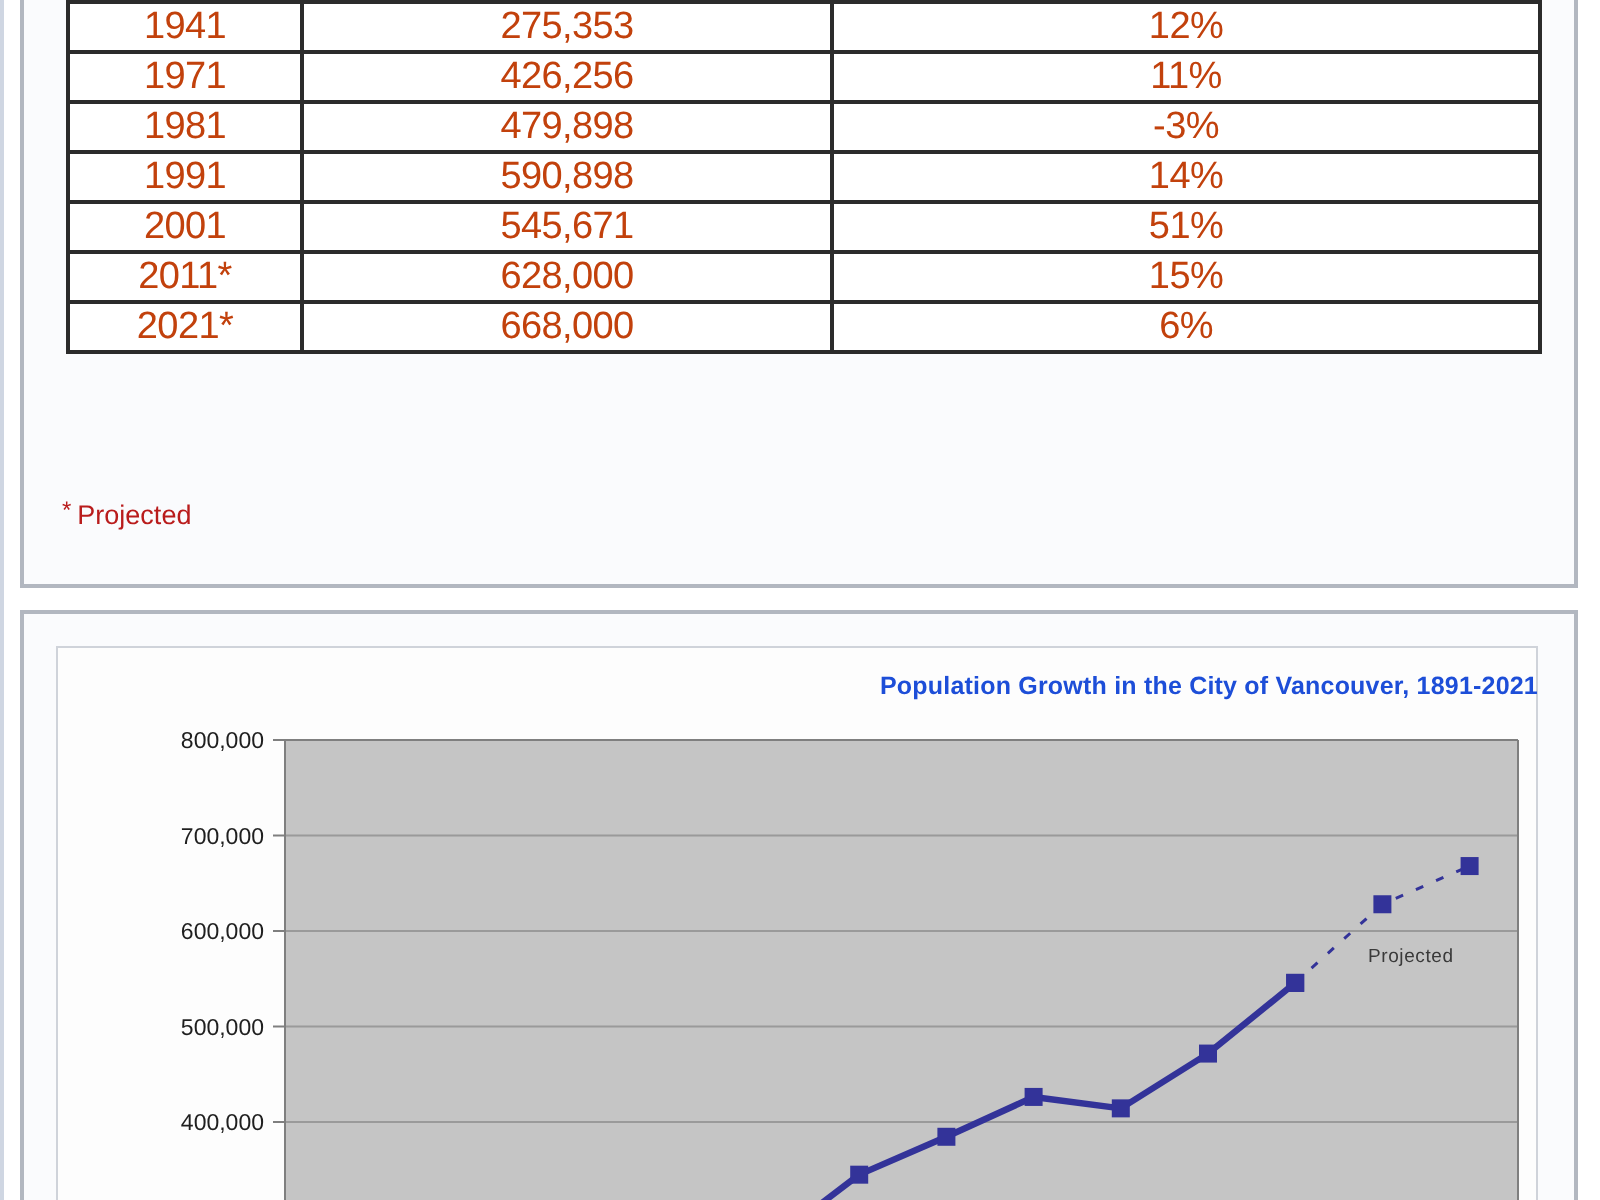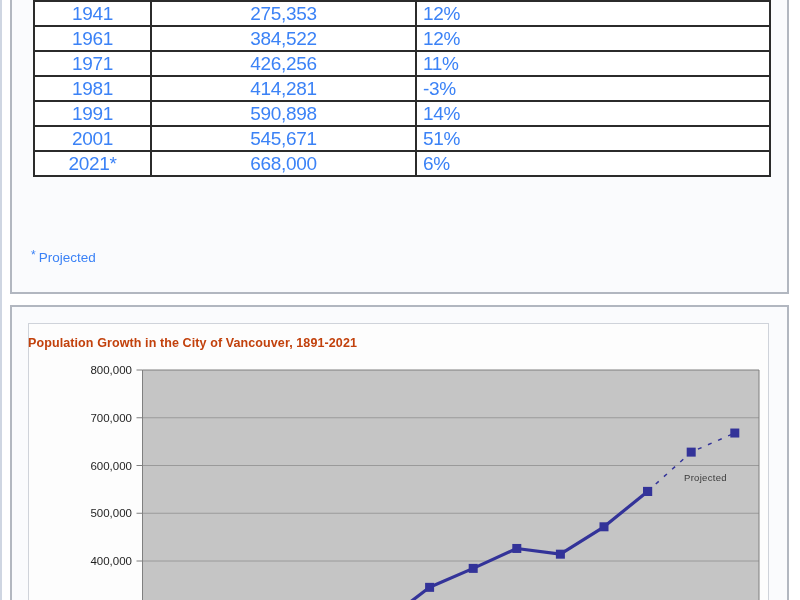--- a/index.html
+++ b/index.html
@@ -12,37 +12,37 @@
   .edge-stripe{position:absolute;left:0;top:0;width:2px;height:600px;background:#cfd6e2;}
   .box{position:absolute;border:2px solid #b2b7c0;background:#fafbfd;}
   .box-table{left:10px;top:-20px;width:779px;height:314px;}
   .box-chart{left:10px;top:305px;width:779px;height:340px;}
   .pop-table{
     position:absolute;left:33px;top:0;width:736px;
     border-collapse:collapse;table-layout:fixed;background:#fff;
   }
   .pop-table td{
     border:2px solid #2b2b2b;height:25px;padding:0 6px;
-    font-size:19px;color:#3b82f6;line-height:1;white-space:nowrap;
+    font-size:19px;color:#c2410c;line-height:1;white-space:nowrap;
     letter-spacing:-0.3px;
   }
   .pop-table td.cell-year{text-align:center;padding:0;}
   .pop-table td.cell-pop{text-align:center;}
-  .pop-table td.cell-growth{text-align:left;}
+  .pop-table td.cell-growth{text-align:center;}
   .footnote{
-    position:absolute;left:31px;top:248px;font-size:13.5px;color:#3b82f6;
+    position:absolute;left:31px;top:248px;font-size:13.5px;color:#b91c1c;
   }
   .fn-star{display:inline-block;vertical-align:3px;font-size:12px;margin-right:3px;}
   .chart-frame{
     position:absolute;left:28px;top:323px;width:741px;height:300px;
     border:1px solid #cfd3da;background:#fdfdfd;
   }
   .chart-title{
     position:absolute;left:28px;top:336px;width:741px;
-    text-align:left;font-size:12.5px;font-weight:bold;color:#c2410c;
+    text-align:right;font-size:12.5px;font-weight:bold;color:#1d4ed8;
     letter-spacing:0.1px;
   }
   #chart-svg{
     position:absolute;left:0;top:0;width:800px;height:600px;
     pointer-events:none;
   }
 </style>
 </head>
 <body>
 
@@ -57,43 +57,43 @@
       <col style="width:265px">
       <col style="width:354px">
     </colgroup>
     <tbody>
         <tr>
           <td class="cell-year">1941</td>
           <td class="cell-pop">275,353</td>
           <td class="cell-growth">12%</td>
         </tr>
         <tr>
-          <td class="cell-year">1961</td>
-          <td class="cell-pop">384,522</td>
-          <td class="cell-growth">12%</td>
-        </tr>
-        <tr>
           <td class="cell-year">1971</td>
           <td class="cell-pop">426,256</td>
           <td class="cell-growth">11%</td>
         </tr>
         <tr>
           <td class="cell-year">1981</td>
-          <td class="cell-pop">414,281</td>
+          <td class="cell-pop">479,898</td>
           <td class="cell-growth">-3%</td>
         </tr>
         <tr>
           <td class="cell-year">1991</td>
           <td class="cell-pop">590,898</td>
           <td class="cell-growth">14%</td>
         </tr>
         <tr>
           <td class="cell-year">2001</td>
           <td class="cell-pop">545,671</td>
           <td class="cell-growth">51%</td>
+        </tr>
+        <tr>
+          <td class="cell-year">2011*</td>
+          <td class="cell-pop">628,000</td>
+          <td class="cell-growth">15%</td>
         </tr>
         <tr>
           <td class="cell-year">2021*</td>
           <td class="cell-pop">668,000</td>
           <td class="cell-growth">6%</td>
         </tr>
       </tbody>
   </table>
 
   <div class="footnote">

